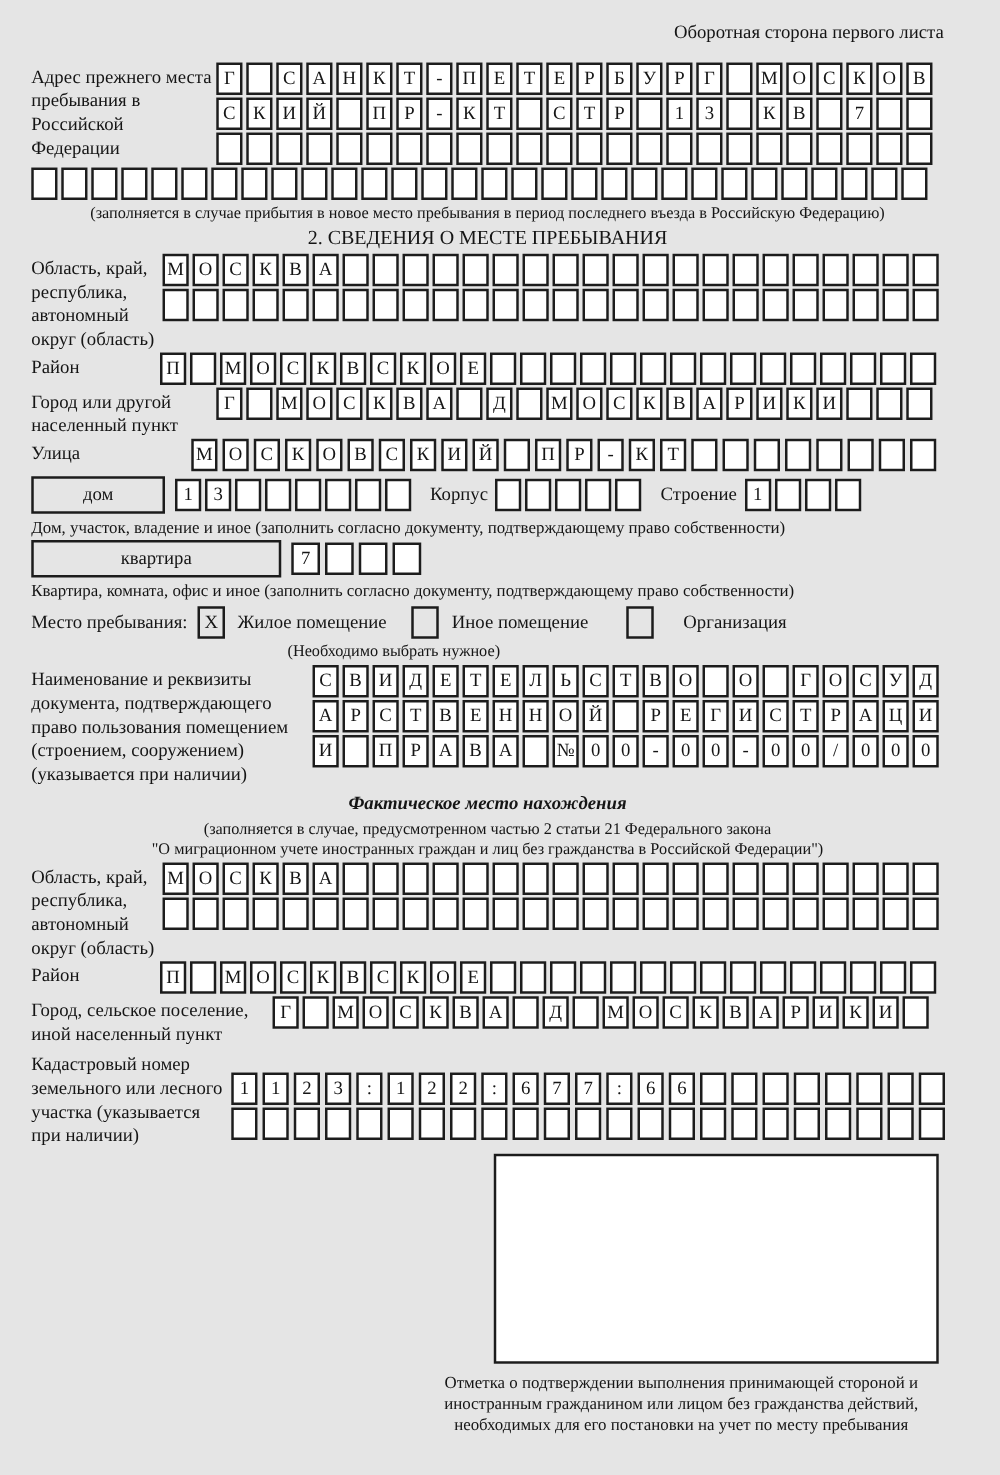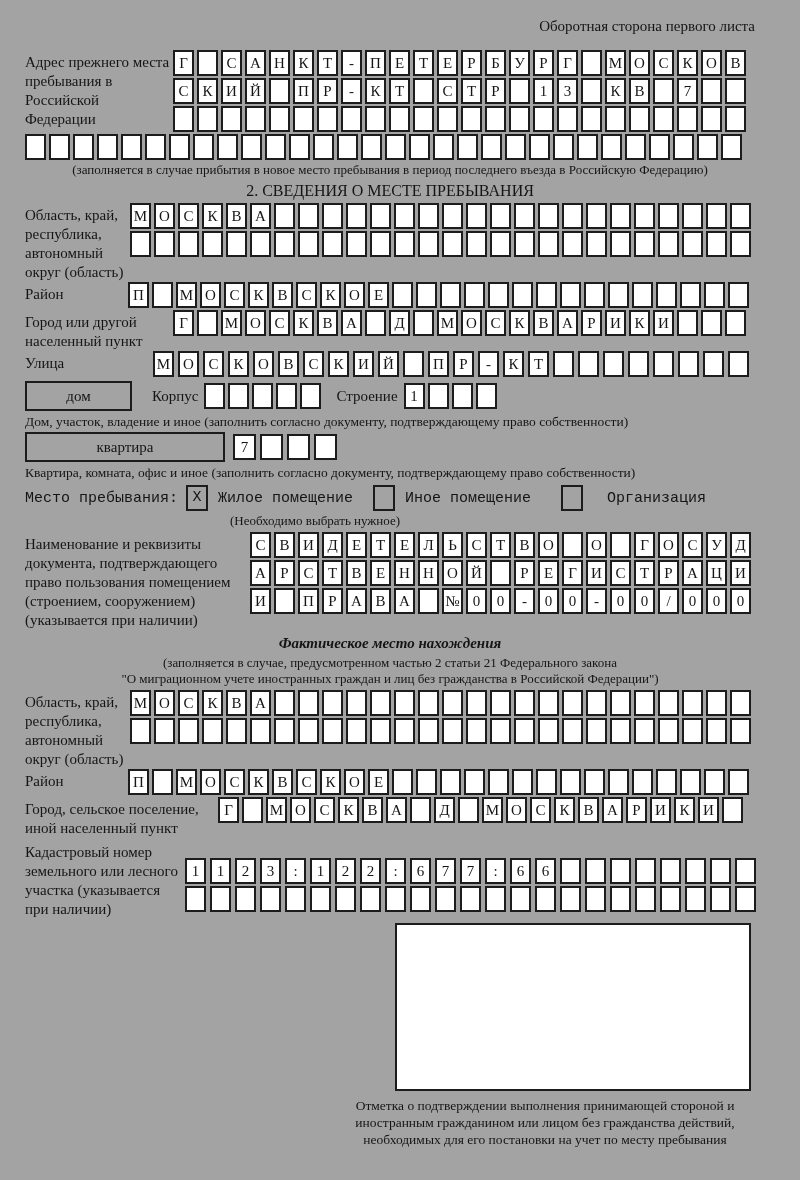--- a/index.html
+++ b/index.html
@@ -1,19 +1,19 @@
 <!DOCTYPE html>
 <html><head>
 <meta charset="utf-8">
 <style>
   html,body{margin:0;padding:0;background:#fff;}
   .page{
     width:800px;height:1180px;box-sizing:border-box;
     padding:18px 45px 15px 25px;position:relative;overflow:hidden;
-    font-family:"Liberation Serif","DejaVu Serif",serif;color:#151515;background:#a3a3a3;
+    font-family:"Liberation Serif","DejaVu Serif",serif;color:#151515;background:#e5e5e5;
   }
   .hdr-note{text-align:right;font-size:15px;height:18px;}
   
   .cellrow{height:26px;margin-bottom:2px;white-space:nowrap;line-height:0;}
   .cell{
     display:inline-block;box-sizing:border-box;width:21px;height:26px;
     border:2px solid #1c1c1c;margin-right:3px;text-align:center;
     font-size:15px;line-height:22px;vertical-align:top;background:#fff;
   }
   .p25 .cell{margin-right:4px;}
@@ -30,21 +30,21 @@
   .h-bold2{text-align:center;font-weight:bold;font-size:15px;line-height:19px;margin-top:4px;font-style:italic;}
   
   .houserow{display:flex;align-items:center;height:30px;margin-top:2px;}
   .namebox{box-sizing:border-box;height:30px;border:2px solid #1c1c1c;
     text-align:center;font-size:15px;line-height:26px;}
   .dom-box{width:107px;margin-right:8px;font-family:Liberation Serif, serif;}
   .kv-box{width:200px;margin-right:8px;}
   .inline-lbl{font-size:15px;margin:0 6px 0 12px;}
   .houserow .cellrow{margin-bottom:0;display:inline-block;}
   
-  .stayrow{display:flex;align-items:center;height:28px;margin-top:3px;font-size:15px;font-family:Liberation Mono, monospace;}
+  .stayrow{display:flex;align-items:center;height:28px;margin-top:3px;font-size:15px;}
   .chk{box-sizing:border-box;width:22px;height:26px;border:2px solid #1c1c1c;
     text-align:center;font-size:15px;line-height:22px;margin:0 10px 0 8px;flex:0 0 auto;}
   .stay-note{font-size:13px;margin:1px 0 0 205px;line-height:16px;}
   
   .stampbox{box-sizing:border-box;width:356px;height:168px;border:2px solid #1c1c1c;
     margin:4px 0 0 370px;background:#fff;}
   .stampcap{width:430px;margin:6px 0 0 305px;text-align:center;font-size:13.5px;line-height:17px;}
   .mt2{margin-top:2px;}.mt3{margin-top:3px;}.mt14{margin-top:14px;}
 </style>
 </head>
@@ -85,20 +85,21 @@
     <div class="cellrow"><span class="cell">Г</span><span class="cell"></span><span class="cell">М</span><span class="cell">О</span><span class="cell">С</span><span class="cell">К</span><span class="cell">В</span><span class="cell">А</span><span class="cell"></span><span class="cell">Д</span><span class="cell"></span><span class="cell">М</span><span class="cell">О</span><span class="cell">С</span><span class="cell">К</span><span class="cell">В</span><span class="cell">А</span><span class="cell">Р</span><span class="cell">И</span><span class="cell">К</span><span class="cell">И</span><span class="cell"></span><span class="cell"></span><span class="cell"></span></div>
   </div>
 
   <div class="frow">
     <div class="lbl w128">Улица</div>
     <div class="cellrow p25"><span class="cell">М</span><span class="cell">О</span><span class="cell">С</span><span class="cell">К</span><span class="cell">О</span><span class="cell">В</span><span class="cell">С</span><span class="cell">К</span><span class="cell">И</span><span class="cell">Й</span><span class="cell"></span><span class="cell">П</span><span class="cell">Р</span><span class="cell">-</span><span class="cell">К</span><span class="cell">Т</span><span class="cell"></span><span class="cell"></span><span class="cell"></span><span class="cell"></span><span class="cell"></span><span class="cell"></span><span class="cell"></span><span class="cell"></span></div>
   </div>
 
   <div class="houserow">
     <div class="namebox dom-box">дом</div>
+    <div class="cellrow"><span class="cell">1</span><span class="cell">3</span><span class="cell"></span><span class="cell"></span><span class="cell"></span><span class="cell"></span><span class="cell"></span><span class="cell"></span></div>
     <span class="inline-lbl">Корпус</span>
     <div class="cellrow"><span class="cell"></span><span class="cell"></span><span class="cell"></span><span class="cell"></span><span class="cell"></span></div>
     <span class="inline-lbl">Строение</span>
     <div class="cellrow"><span class="cell">1</span><span class="cell"></span><span class="cell"></span><span class="cell"></span></div>
   </div>
   <div class="cap-left mt2">Дом, участок, владение и иное (заполнить согласно документу, подтверждающему право собственности)</div>
 
   <div class="houserow">
     <div class="namebox kv-box">квартира</div>
     <div class="cellrow p27"><span class="cell">7</span><span class="cell"></span><span class="cell"></span><span class="cell"></span></div>

